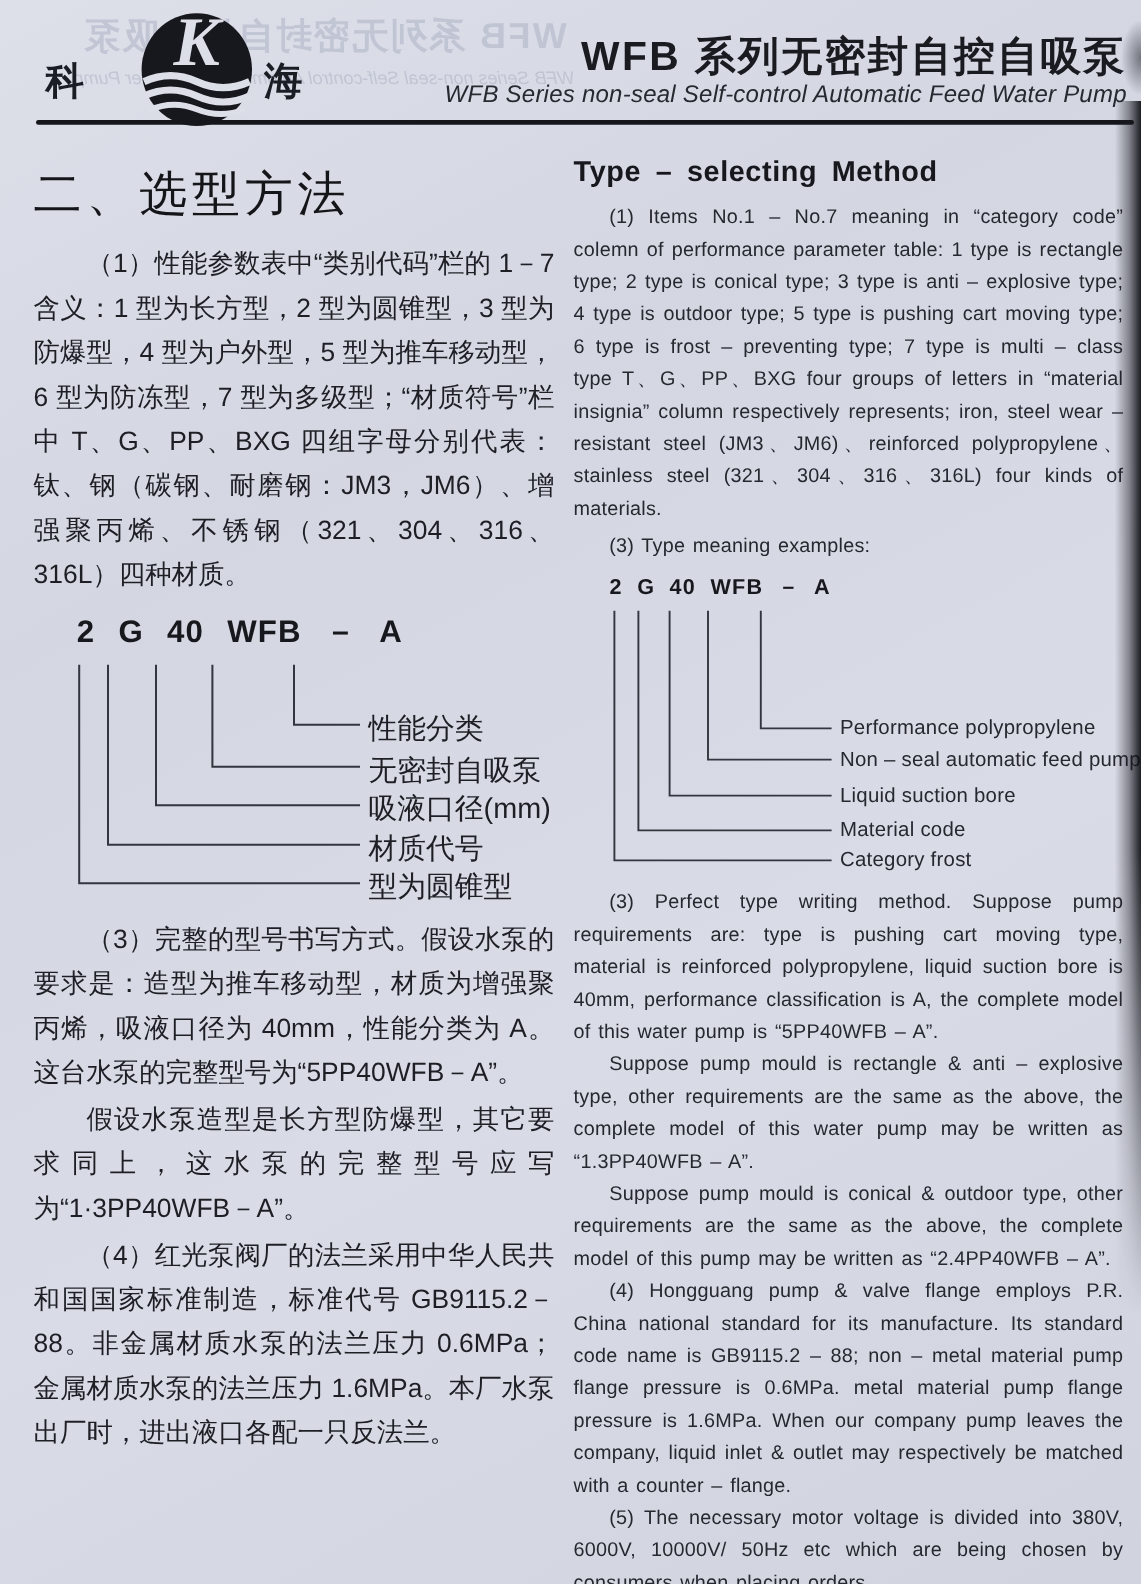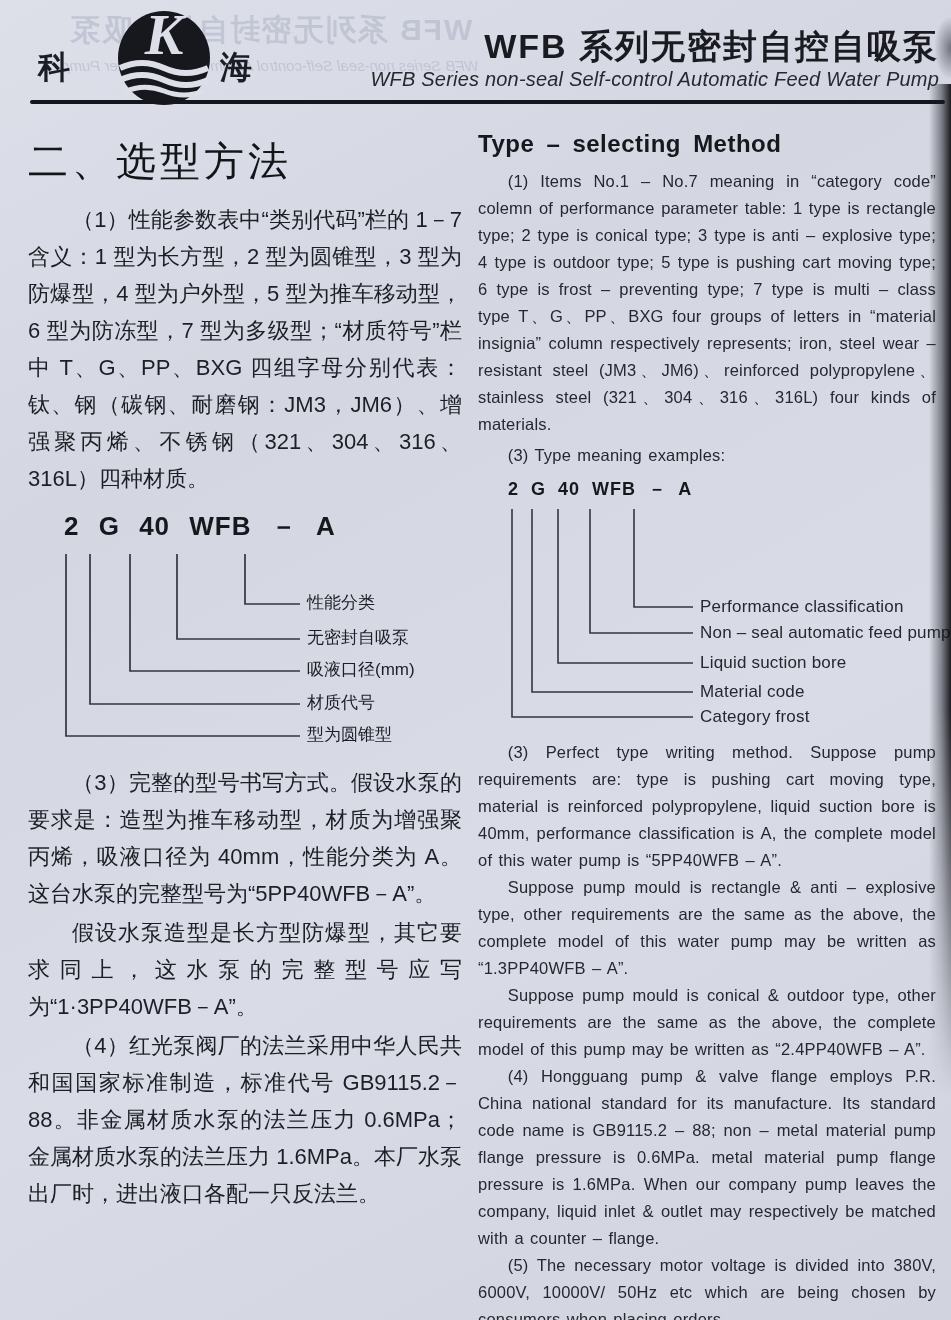--- a/index.html
+++ b/index.html
@@ -53,21 +53,21 @@
     text-indent:1.8em;letter-spacing:0.2px;word-spacing:1.5px;color:#26282f;
   }
   .en-model{
     font-size:18px;font-weight:700;letter-spacing:1px;word-spacing:6px;
     padding-left:30px;color:#17181d;margin-top:8px;
   }
   
   .diagram{position:relative;width:100%;}
   .diagram svg{position:absolute;inset:0;}
   .dlabel{position:absolute;white-space:nowrap;}
-  .dlabel-zh{font-size:17px;color:#1d1f25;}
+  .dlabel-zh{font-size:24px;color:#1d1f25;}
   .dlabel-en{font-size:17px;color:#26282f;letter-spacing:0.2px;}
   
   .edge-shadow{
     position:absolute;right:0;top:84px;width:22px;height:1010px;z-index:6;
     background:linear-gradient(to right,rgba(25,26,33,0) 0%,rgba(25,26,33,0.45) 55%,rgba(10,11,16,0.92) 100%);
     -webkit-mask-image:linear-gradient(to bottom,black 0%,black 62%,transparent 100%);
             mask-image:linear-gradient(to bottom,black 0%,black 62%,transparent 100%);
   }
   .corner-mark{
     position:absolute;right:0;top:18px;width:16px;height:60px;z-index:6;
@@ -136,21 +136,21 @@
     <div class="diagram" style="height:228px;margin-top:2px">
       <svg width="458" height="228" viewBox="0 0 458 228">
         <g stroke="#33363e" stroke-width="1.6" fill="none">
           <path d="M156 6 V104 H215"></path>
           <path d="M112 6 V130 H215"></path>
           <path d="M80 6 V160 H215"></path>
           <path d="M54 6 V189 H215"></path>
           <path d="M34 6 V214 H215"></path>
         </g>
       </svg>
-      <div class="dlabel dlabel-en" style="left:222px;top:94px">Performance classification</div>
+      <div class="dlabel dlabel-en" style="left:222px;top:94px">Performance polypropylene</div>
       <div class="dlabel dlabel-en" style="left:222px;top:120px">Non – seal automatic feed pump</div>
       <div class="dlabel dlabel-en" style="left:222px;top:150px">Liquid suction bore</div>
       <div class="dlabel dlabel-en" style="left:222px;top:179px">Material code</div>
       <div class="dlabel dlabel-en" style="left:222px;top:204px">Category frost</div>
     </div>
 
     <p class="en-para" style="margin-top:8px">(3) Perfect type writing method. Suppose pump requirements are: type is pushing cart moving type, material is reinforced polypropylene, liquid suction bore is 40mm, performance classification is A, the complete model of this water pump is “5PP40WFB – A”.</p>
     <p class="en-para" style="margin-top:0">Suppose pump mould is rectangle &amp; anti – explosive type, other requirements are the same as the above, the complete model of this water pump may be written as “1.3PP40WFB – A”.</p>
     <p class="en-para" style="margin-top:0">Suppose pump mould is conical &amp; outdoor type, other requirements are the same as the above, the complete model of this pump may be written as “2.4PP40WFB – A”.</p>
     <p class="en-para" style="margin-top:0">(4) Hongguang pump &amp; valve flange employs P.R. China national standard for its manufacture. Its standard code name is GB9115.2 – 88; non – metal material pump flange pressure is 0.6MPa. metal material pump flange pressure is 1.6MPa. When our company pump leaves the company, liquid inlet &amp; outlet may respectively be matched with a counter – flange.</p>

